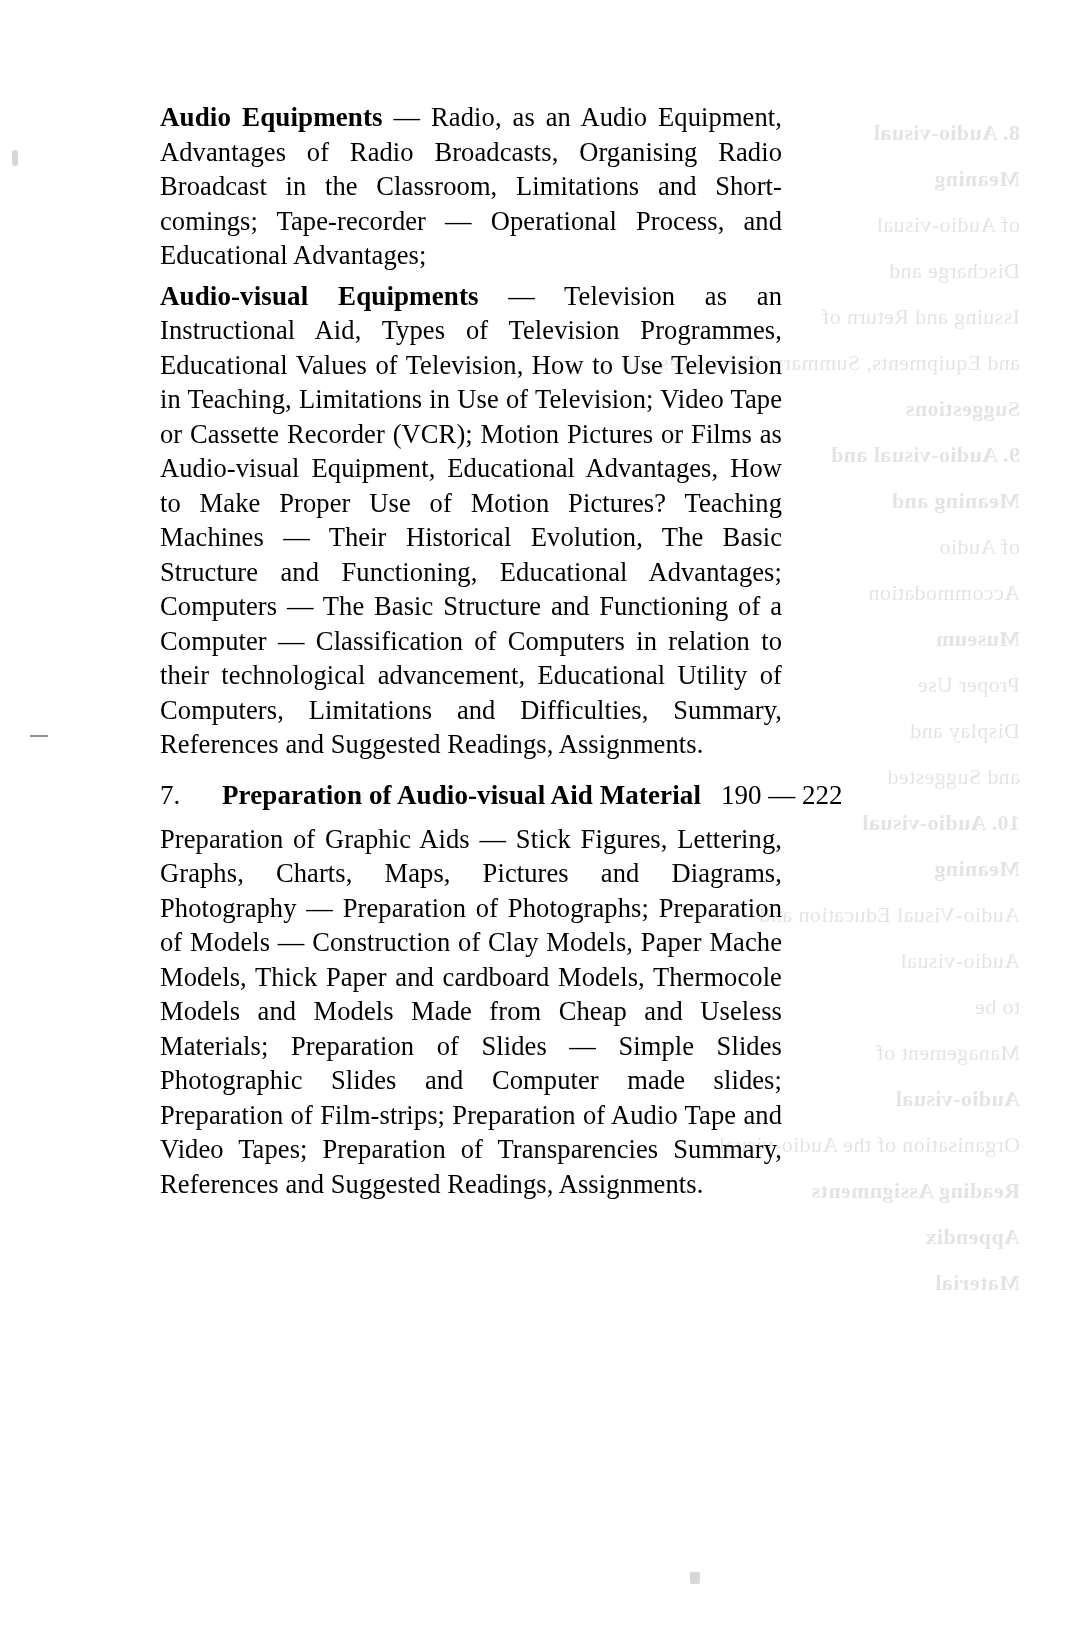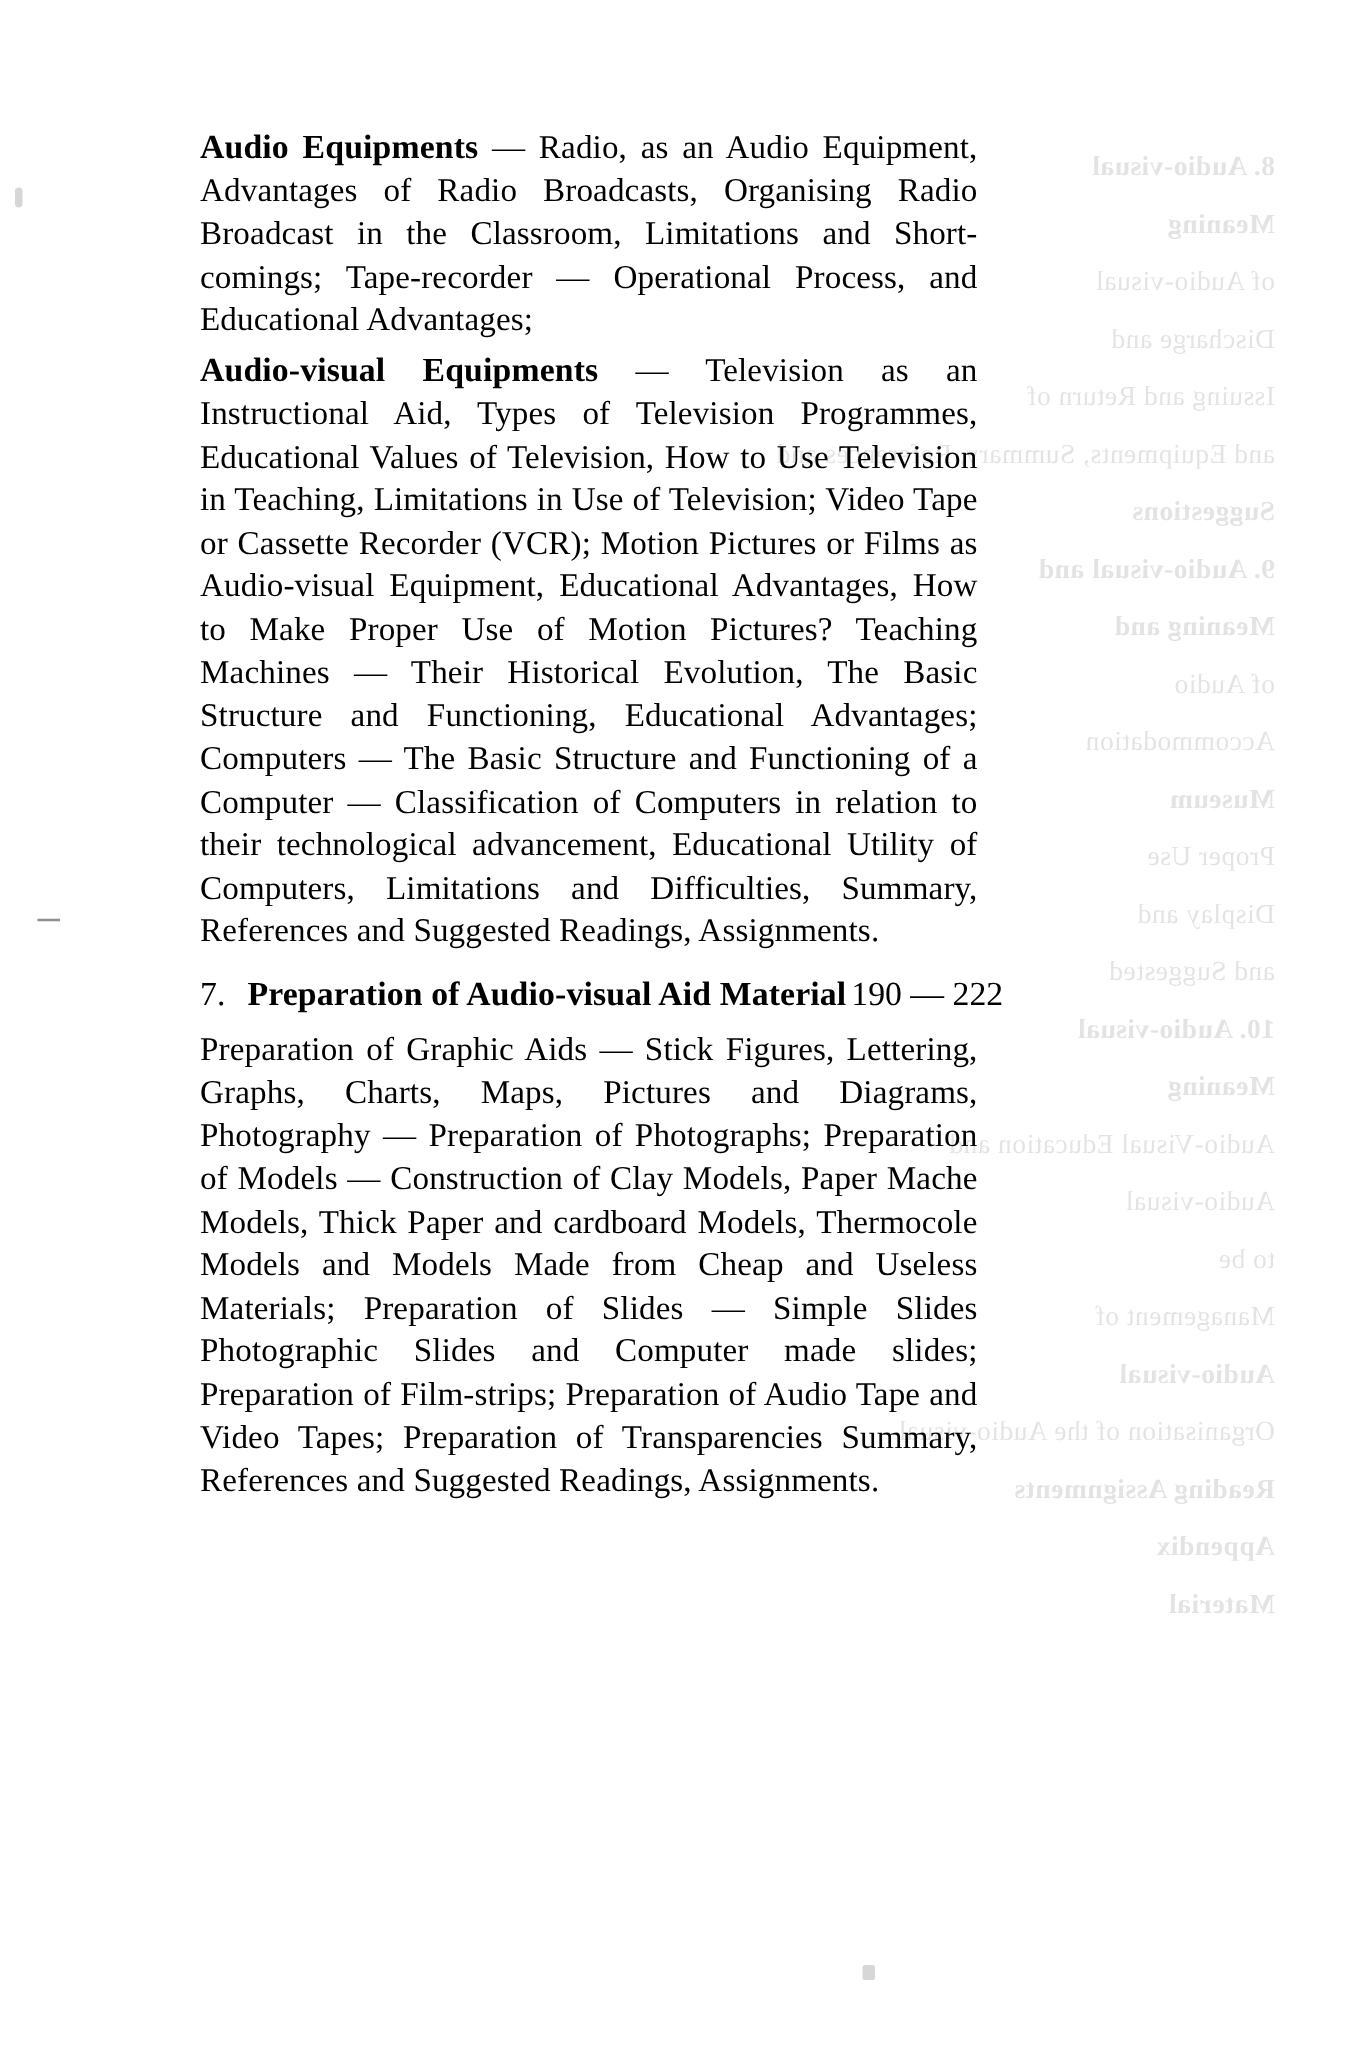--- a/index.html
+++ b/index.html
@@ -77,24 +77,25 @@
   }
   .toc-num {
     position: absolute;
     left: 0;
     top: 0;
     font-weight: normal;
   }
   .toc-title {
     font-weight: bold;
     letter-spacing: 0.1px;
+    margin-left: 24px;
   }
   .toc-pages {
     font-weight: normal;
-    margin-left: 4px;
+    margin-left: 20px;
   }
 
   .tiny-mark {
     position: absolute;
     left: 30px;
     top: 735px;
     width: 18px;
     height: 2px;
     background: #6b6b6b;
     opacity: 0.75;

